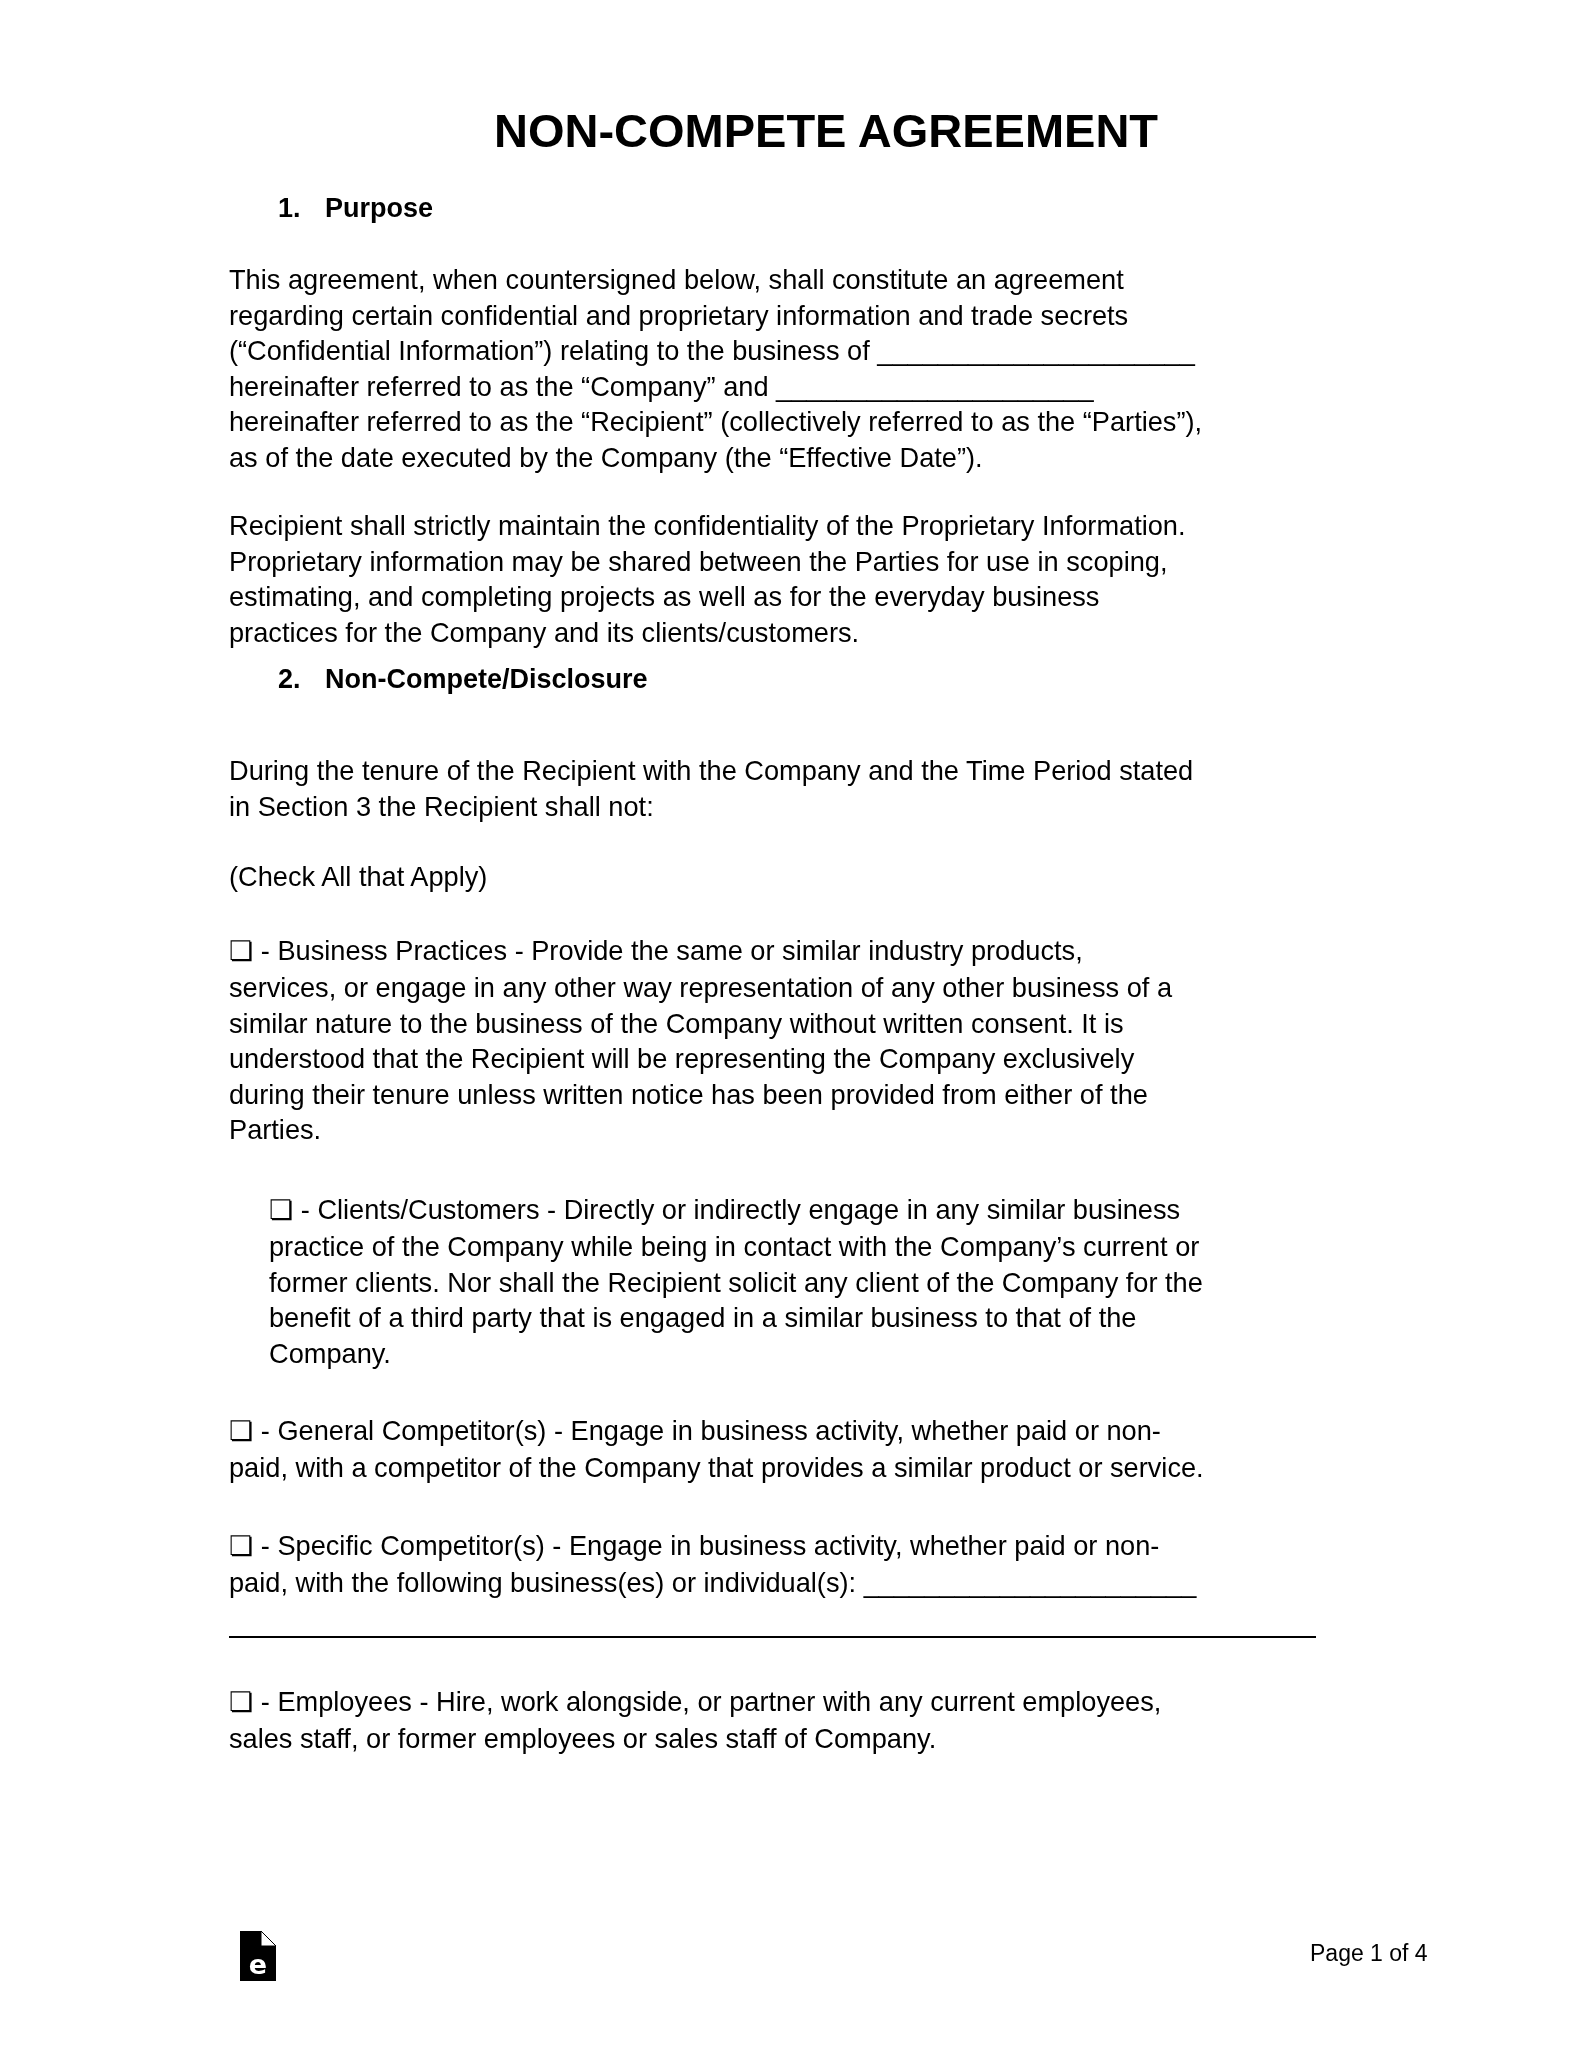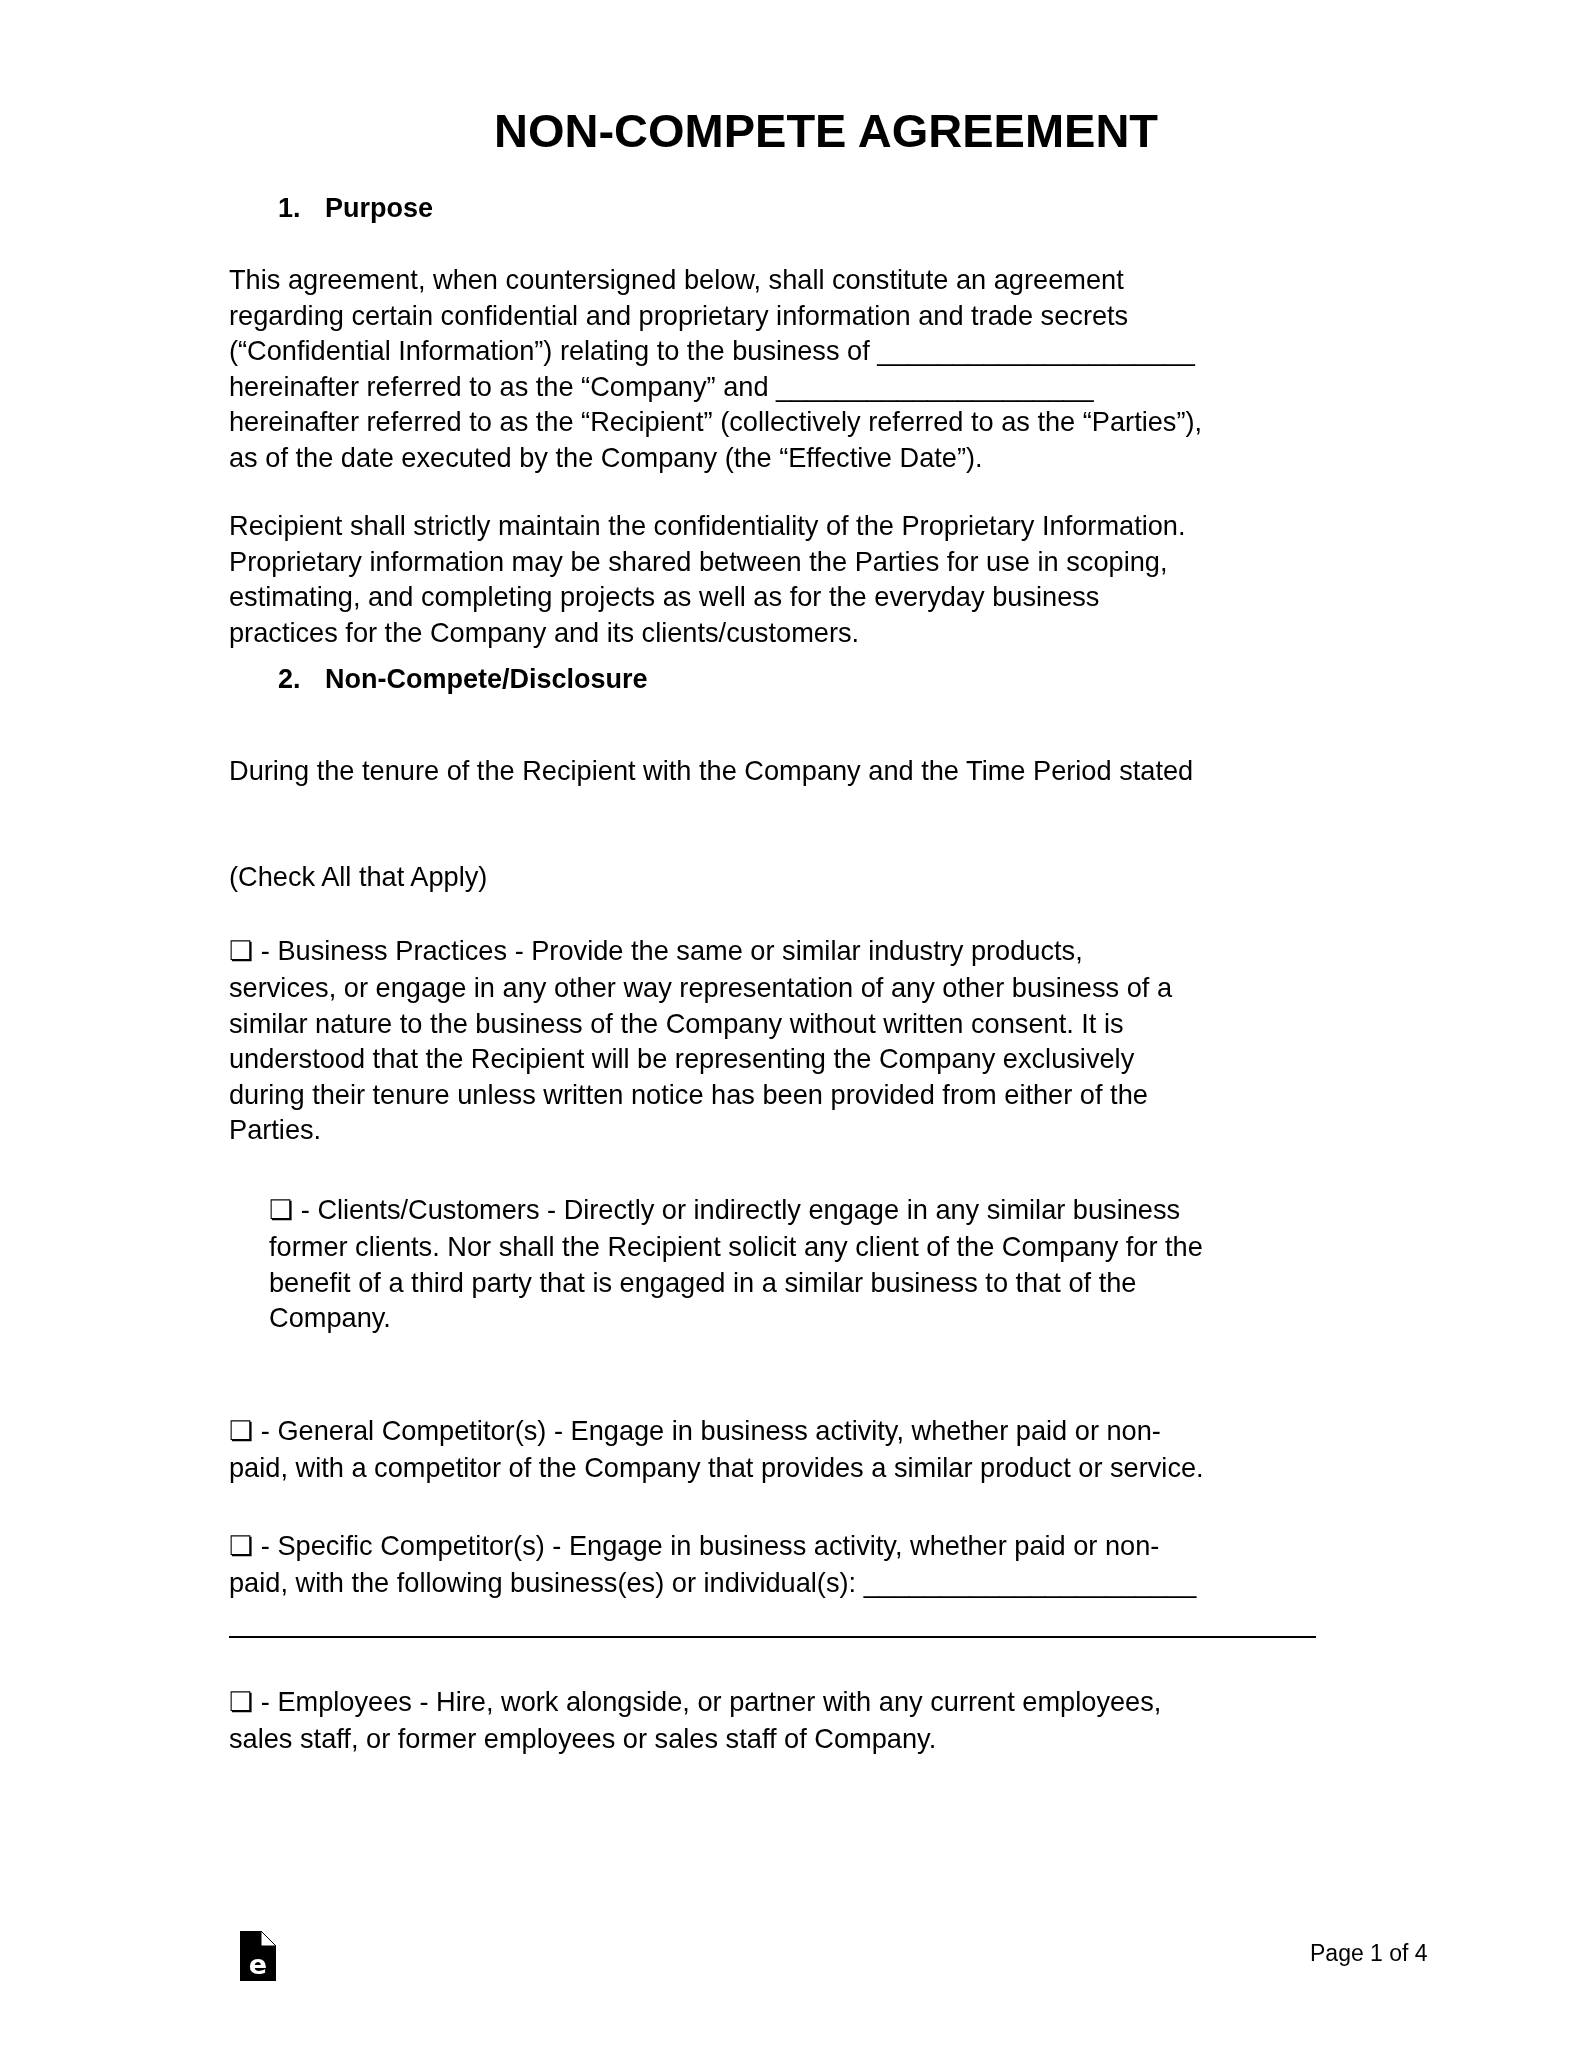--- a/index.html
+++ b/index.html
@@ -45,37 +45,39 @@
     <span class="line">estimating, and completing projects as well as for the everyday business</span>
     <span class="line">practices for the Company and its clients/customers.</span>
   </div>
 
   <div class="abs h" style="left:278px; top:664px;">
     <span class="num">2.</span><span>Non-Compete/Disclosure</span>
   </div>
 
   <div class="abs p" style="top:753px;">
     <span class="line">During the tenure of the Recipient with the Company and the Time Period stated</span>
+    <span class="line">in Section 3 the Recipient shall not:</span>
   </div>
 
   <div class="abs p" style="top:859px;">
     <span class="line">(Check All that Apply)</span>
   </div>
 
   <div class="abs p opt" style="top:932px;">
     <span class="first"><span class="cb">❏</span><span> - </span><span class="b">Business Practices</span><span> - Provide the same or similar industry products,</span></span>
     <span class="line">services, or engage in any other way representation of any other business of a</span>
     <span class="line">similar nature to the business of the Company without written consent. It is</span>
     <span class="line">understood that the Recipient will be representing the Company exclusively</span>
     <span class="line">during their tenure unless written notice has been provided from either of the</span>
     <span class="line">Parties.</span>
   </div>
 
   <div class="abs p opt" style="top:1191px;margin-left:40px;">
     <span class="first"><span class="cb">❏</span><span> - </span><span class="b">Clients/Customers</span><span> - Directly or indirectly engage in any similar business</span></span>
+    <span class="line">practice of the Company while being in contact with the Company’s current or</span>
     <span class="line">former clients. Nor shall the Recipient solicit any client of the Company for the</span>
     <span class="line">benefit of a third party that is engaged in a similar business to that of the</span>
     <span class="line">Company.</span>
   </div>
 
   <div class="abs p opt" style="top:1412px;">
     <span class="first"><span class="cb">❏</span><span> - </span><span class="b">General Competitor(s)</span><span> - Engage in business activity, whether paid or non-</span></span>
     <span class="line">paid, with a competitor of the Company that provides a similar product or service.</span>
   </div>
 

